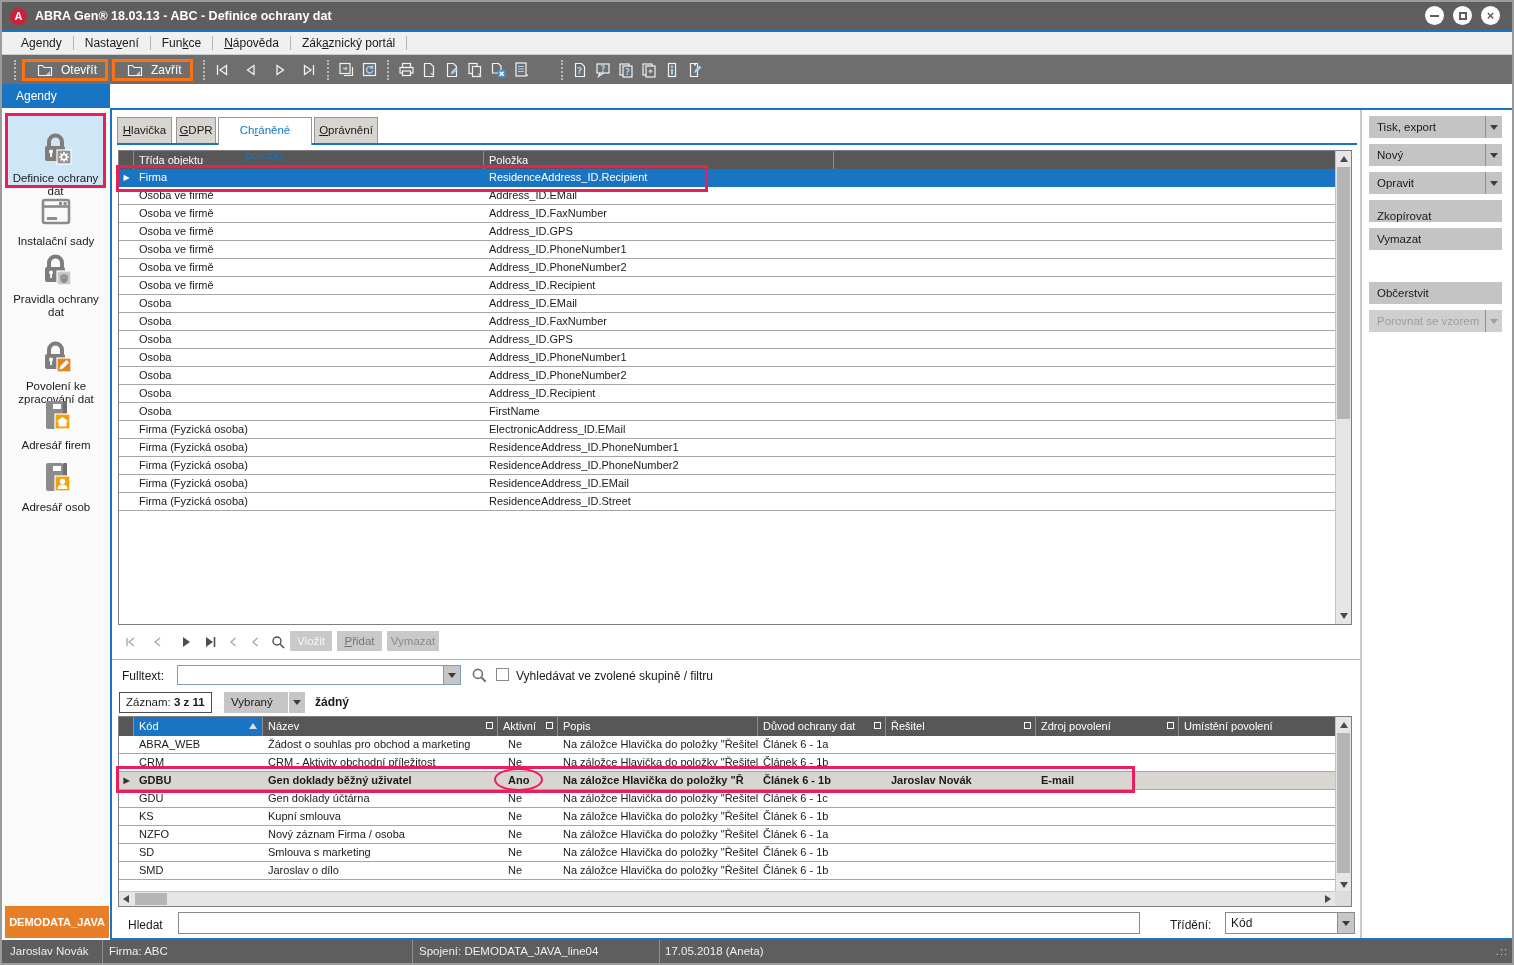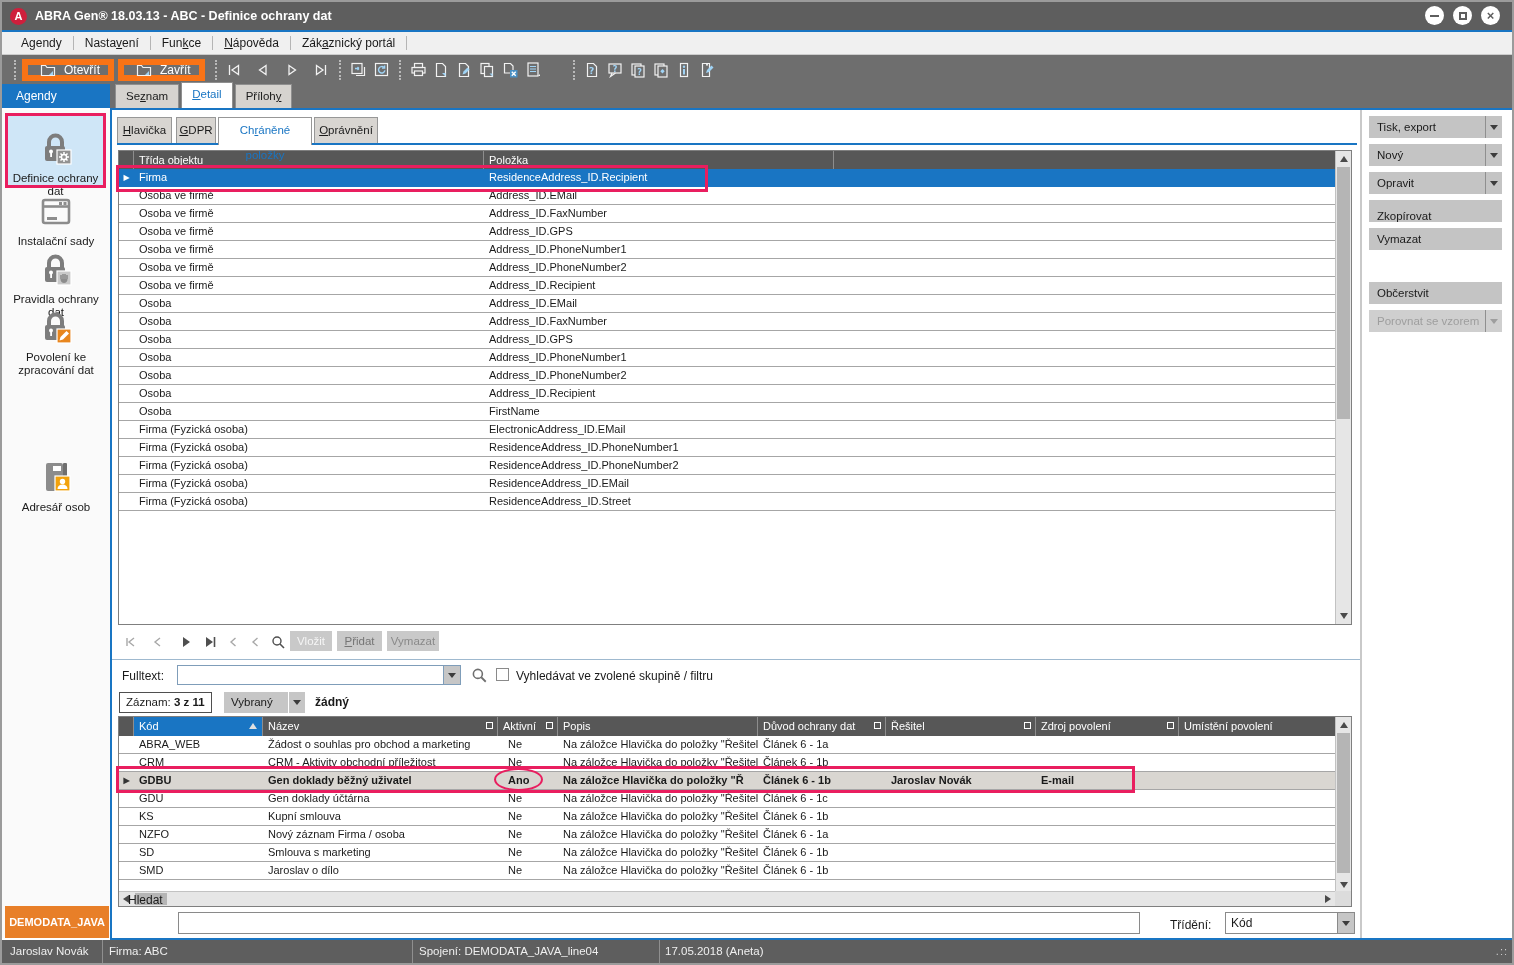--- a/index.html
+++ b/index.html
@@ -27,21 +27,21 @@
   
   .menubar { left:0; top:30px; right:0; height:23px; background:#f0f0f0;
              border-bottom:1px solid #ccc; display:flex; align-items:center; padding-left:8px; }
   .menu-item { padding:0 11px; font-size:12px; }
   .menu-sep { width:1px; height:14px; background:#b5b5b5; }
 
   
   .toolbar { left:0; top:53px; right:0; height:29px; background:#6e6e6e;
              display:flex; align-items:center; padding-left:6px; }
   .tb-sep { border-left:2px dotted #b9b9b9; height:20px; margin:0 6px; }
-  .tb-btn { display:flex; align-items:center; gap:5px; border:6px solid #f97316;
+  .tb-btn { display:flex; align-items:center; gap:5px; border:3px solid #f97316;
             height:22px; padding:0 8px; color:#fff; font-size:12px; margin-right:4px; }
   .tbi { width:23px; height:22px; display:flex; align-items:center; justify-content:center; }
   .tb-nav { display:flex; gap:6px; }
 
   
   .agendy-hd { left:0; top:82px; width:108px; height:24px; background:#1975c3; color:#fff;
                display:flex; align-items:center; padding-left:14px; font-size:12px; }
   .tabband { left:108px; top:82px; right:0; height:24px; background:#6e6e6e;
              display:flex; align-items:flex-end; padding-left:5px; overflow:visible; }
   .main-tab { height:24px; line-height:23px; padding:0 10px; background:#d6d3cf;
@@ -315,25 +315,20 @@
     <span class="tbi">
         <svg width="16" height="16" viewBox="0 0 16 16">
           <path d="M3.5 1.5h7v13h-7z" fill="none" stroke="#f2f2f2" stroke-width="1.2"></path>
           <path d="M7 11l1-3 4.5-4.5 2 2L10 10z" fill="#9fd3f5"></path>
           <circle cx="8" cy="2.8" r="1" fill="#f2f2f2"></circle>
         </svg>
       </span>
   </div>
 
   <div class="abs agendy-hd">Agendy</div>
-  <div class="abs tabband">
-    <span class="main-tab">Se<u>z</u>nam</span>
-    <span class="main-tab active"><u>D</u>etail</span>
-    <span class="main-tab">Příloh<u>y</u></span>
-  </div>
   <div class="abs accent2"></div>
 
   <div class="abs sidebar">
     <div class="side-item selected" style="top:4px;height:74px;">
       <span>
         <svg width="36" height="36" viewBox="0 0 36 36">
             <path d="M11 16v-5a6.5 6.5 0 0 1 13 0v5" fill="none" stroke="#7d7d7d" stroke-width="4"></path>
             <rect x="7" y="15" width="20" height="15" rx="2" fill="#7d7d7d"></rect>
             <circle cx="13" cy="20.5" r="2" fill="#fff"></circle>
             <rect x="12.2" y="21" width="1.8" height="5" fill="#fff"></rect>
@@ -363,32 +358,44 @@
             <rect x="7" y="15" width="20" height="15" rx="2" fill="#7d7d7d"></rect>
             <circle cx="13" cy="20.5" r="2" fill="#fff"></circle>
             <rect x="12.2" y="21" width="1.8" height="5" fill="#fff"></rect>
             <rect x="19" y="19" width="14" height="14" fill="#c9c9c9" stroke="#fff" stroke-width="1.2"></rect>
             <path d="M23 27v-4M25 27v-5M27 27v-5M29 27v-4" stroke="#8c8c8c" stroke-width="1.6"></path>
             <path d="M22.5 27c0 2.5 1.5 4 3.5 4s3.5-1.5 3.5-4z" fill="#8c8c8c"></path>
           </svg>
       </span>
       <span style="width:95px;">Pravidla ochrany dat</span>
     </div>
-    <div class="side-item" style="top:200px;height:70px;">
+    <div class="side-item" style="top:229px;height:70px;">
       <span>
         <svg width="36" height="36" viewBox="0 0 36 36">
             <path d="M11 16v-5a6.5 6.5 0 0 1 13 0v5" fill="none" stroke="#7d7d7d" stroke-width="4"></path>
             <rect x="7" y="15" width="20" height="15" rx="2" fill="#7d7d7d"></rect>
             <circle cx="13" cy="20.5" r="2" fill="#fff"></circle>
             <rect x="12.2" y="21" width="1.8" height="5" fill="#fff"></rect>
             <rect x="19" y="19" width="14" height="14" fill="#e8861e" stroke="#fff" stroke-width="1.2"></rect>
             <path d="M21.5 30.5l1-3.5 6-6 2.5 2.5-6 6z" fill="#fff"></path>
           </svg>
       </span>
       <span style="width:95px;">Povolení ke zpracování dat</span>
+    </div>
+    <div class="side-item" style="top:288px;height:58px;">
+      <span>
+        <svg width="36" height="36" viewBox="0 0 36 36">
+            <rect x="8" y="3" width="17" height="28" rx="2" fill="#8c8c8c"></rect>
+            <rect x="25" y="3" width="4" height="28" rx="1" fill="#6f6f6f"></rect>
+            <rect x="15" y="6" width="8" height="5" fill="#fff"></rect>
+            <rect x="17" y="16" width="15" height="15" fill="#f2a20d" stroke="#fff" stroke-width="1.2"></rect>
+            <path d="M24.5 19l6 4.5h-2v5h-8v-5h-2z" fill="#fff"></path>
+          </svg>
+      </span>
+      <span style="width:95px;">Adresář firem</span>
     </div>
     <div class="side-item" style="top:350px;height:58px;">
       <span>
         <svg width="36" height="36" viewBox="0 0 36 36">
             <rect x="8" y="3" width="17" height="28" rx="2" fill="#8c8c8c"></rect>
             <rect x="25" y="3" width="4" height="28" rx="1" fill="#6f6f6f"></rect>
             <rect x="15" y="6" width="8" height="5" fill="#fff"></rect>
             <rect x="17" y="16" width="15" height="15" fill="#f2a20d" stroke="#fff" stroke-width="1.2"></rect>
             <circle cx="24.5" cy="21.5" r="2.7" fill="#fff"></circle>
             <path d="M19.5 29c0-3 2.2-4.6 5-4.6s5 1.6 5 4.6z" fill="#fff"></path>
@@ -694,21 +701,21 @@
         <span class="tri-dn" style="bottom:4px;"></span>
       </div>
       <div class="hsb" style="top:174px;width:1216px;">
         <span class="tri-lf" style="left:4px;"></span>
         <span class="sb-thumb" style="top:1px;bottom:1px;left:16px;width:32px;"></span>
         <span class="tri-rt" style="right:4px;"></span>
       </div>
       <div style="position:absolute;right:0;bottom:0;width:16px;height:15px;background:#dcdcdc;"></div>
     </div>
 
-    <span class="flabel" style="left:16px;top:783px;">Hledat</span>
+    <span class="flabel" style="left:16px;top:808px;">Hledat</span>
     <input class="sinput" style="left: 66px; top: 802px; width: 962px; height: 22px;" value="">
     <span class="flabel" style="left:1058px;top:808px;">Třídění:</span>
     <span class="combo" style="left:1113px;top:802px;width:130px;height:22px;border-color:#8a8a8a;">
       <span style="position:absolute;left:5px;top:3px;font-size:12px;">Kód</span>
       <span class="ddbtn" style="border-left-color:#8a8a8a;">
           <span class="dtri"></span>
         </span>
     </span>
   </div>
 

